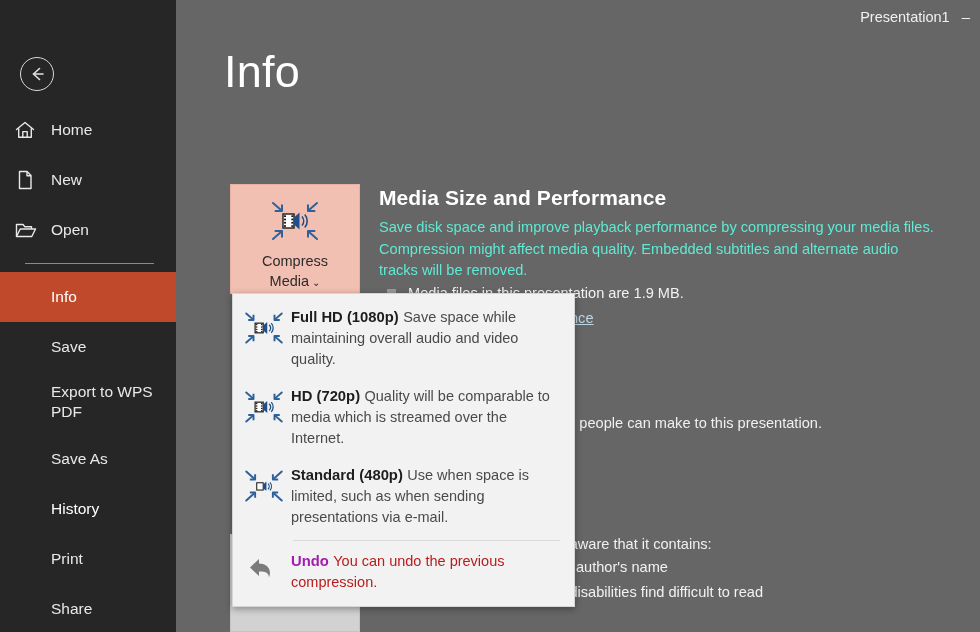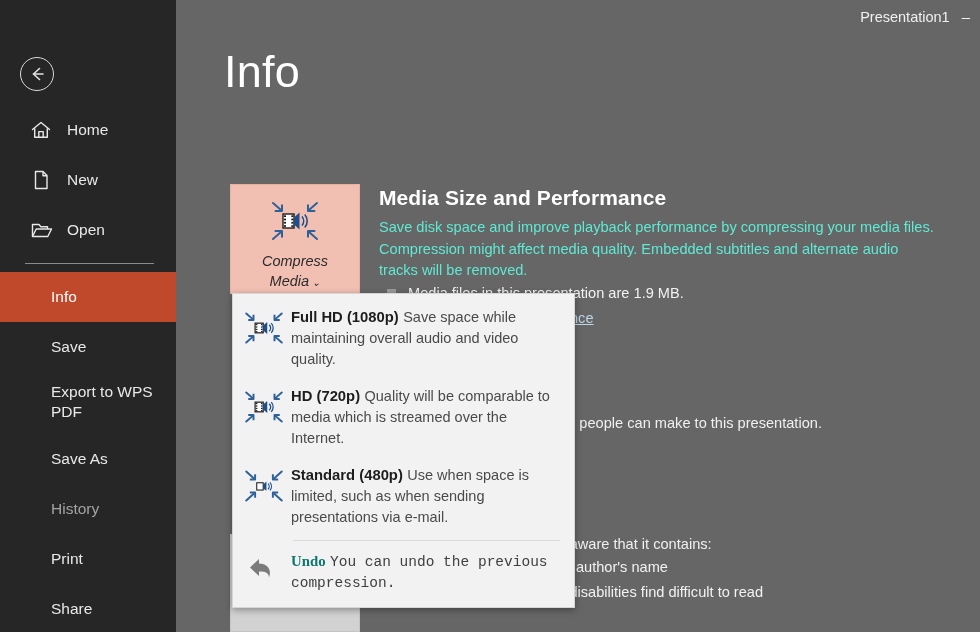--- a/index.html
+++ b/index.html
@@ -26,36 +26,36 @@
     cursor: pointer;
   }
   .back-btn svg { display: block; }
   .nav {
     position: absolute; left: 0; top: 105px; width: 176px;
   }
   .nav-item {
     position: relative;
     display: flex; align-items: center;
     height: 50px;
-    padding-left: 30px;
+    padding-left: 14px;
     color: #e8e8e8;
     font-size: 15.5px;
     font-weight: 400;
     cursor: pointer;
     white-space: nowrap;
   }
   .nav-item .nav-ico {
     width: 26px; height: 24px;
     margin-right: 11px;
     display: flex; align-items: center; justify-content: flex-start;
     flex: 0 0 26px;
   }
   .nav-item.no-ico { padding-left: 51px; }
   .nav-item.active { background: #c0482b; color: #ffffff; }
-  .nav-item.disabled { color: #a3a3a3; }
+  .nav-item.disabled { color: #ffffff; }
   .nav-item.two-line {
     height: 62px;
     align-items: flex-start;
     padding-top: 10px;
     line-height: 20px;
     white-space: normal;
   }
   .nav-sep {
     margin: 8px 22px 8px 25px;
     height: 1px; background: #8a8a8a;
@@ -86,21 +86,21 @@
     width: 130px; height: 110px;
     background: #f2c0b3;
     border: 1px solid #e5b2a4;
     display: flex; flex-direction: column;
     align-items: center;
     padding-top: 14px;
     cursor: pointer;
   }
   .big-btn .lbl {
     color: #2b2b2b; font-size: 14.5px; line-height: 20px;
-    text-align: center; margin-top: 4px; font-style: italic;
+    text-align: center; margin-top: 4px;
   }
   .big-btn .lbl .chev { font-size: 10px; margin-left: 3px; }
 
   
   .sect {
     position: absolute; left: 203px; top: 186px; width: 560px;
   }
   .sect h2 {
     color: #ffffff; font-size: 21px; font-weight: 700;
     letter-spacing: 0.1px; margin-bottom: 7px;
@@ -161,22 +161,22 @@
     width: 46px; flex: 0 0 46px;
     display: flex; justify-content: center; padding-top: 2px;
   }
   .dd-txt { padding-left: 4px; }
   .dd-title {
     color: #1d1d1d; font-size: 14.8px; font-weight: bold;
     line-height: 20px; margin-bottom: 1px;
   }
   .dd-desc { color: #4a4a4a; font-size: 14.5px; line-height: 21px; }
   .dd-sep { height: 1px; background: #d9d9d9; margin: 3px 14px 3px 60px; }
-  .dd-item.disabled .dd-title { color: #0f766e; font-family: Liberation Serif, serif; }
-  .dd-item.disabled .dd-desc { color: #404040; font-family: Liberation Mono, monospace; }
+  .dd-item.disabled .dd-title { color: #a21caf; }
+  .dd-item.disabled .dd-desc { color: #b91c1c; }
 </style>
 </head>
 <body>
 
 <div id="app">
 
   <div class="sidebar">
 
     <div class="back-btn">
       <svg width="20" height="20" viewBox="0 0 20 20" aria-hidden="true">

